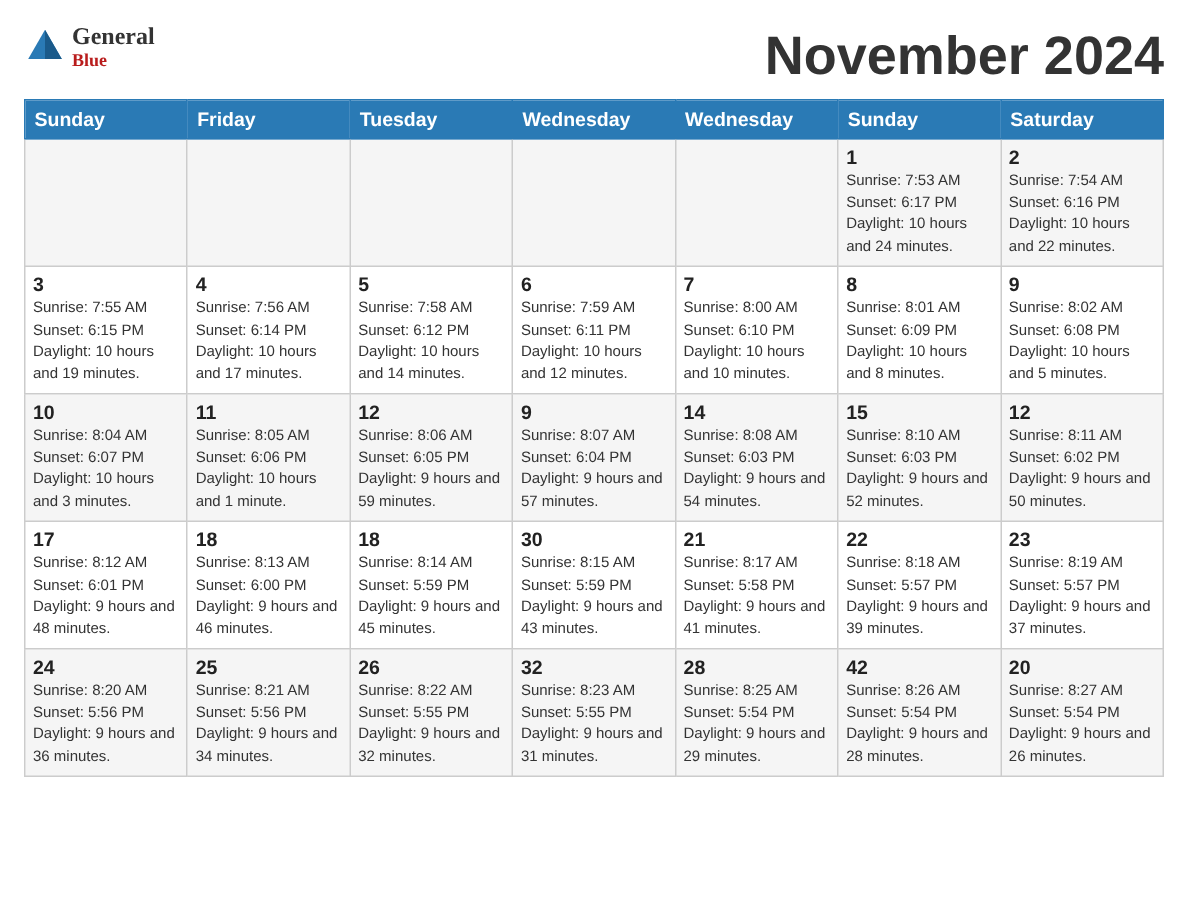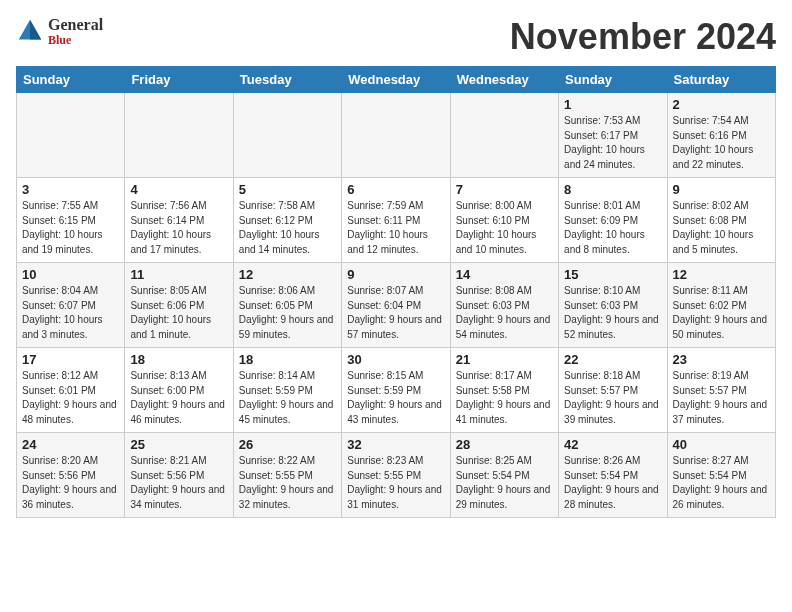--- a/index.html
+++ b/index.html
@@ -253,18 +253,18 @@
         </td>
         <td>
           <span class="day-number">28</span>
           <div class="day-info">Sunrise: 8:25 AM<br>Sunset: 5:54 PM<br>Daylight: 9 hours and 29 minutes.</div>
         </td>
         <td>
           <span class="day-number">42</span>
           <div class="day-info">Sunrise: 8:26 AM<br>Sunset: 5:54 PM<br>Daylight: 9 hours and 28 minutes.</div>
         </td>
         <td>
-          <span class="day-number">40</span>
+          <span class="day-number">20</span>
           <div class="day-info">Sunrise: 8:27 AM<br>Sunset: 5:54 PM<br>Daylight: 9 hours and 26 minutes.</div>
         </td>
       </tr>
     </tbody>
 </table>
 
 </body></html>

